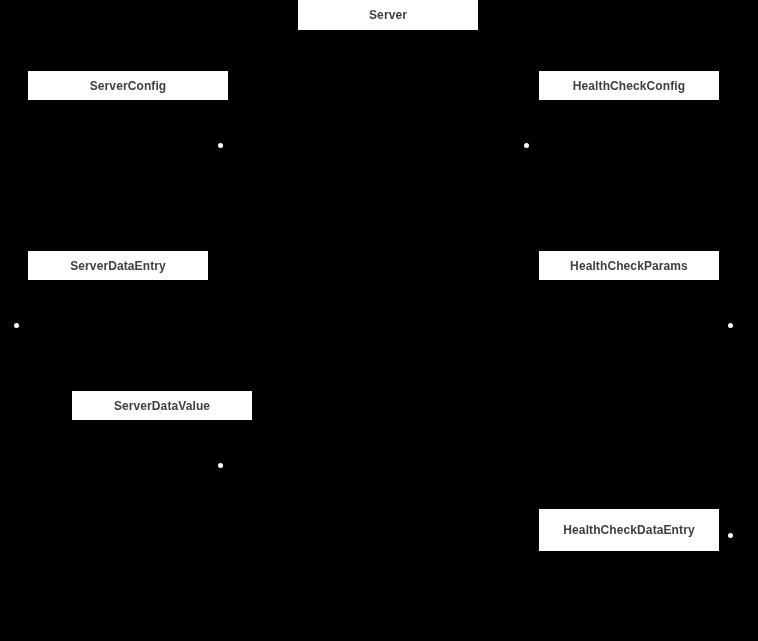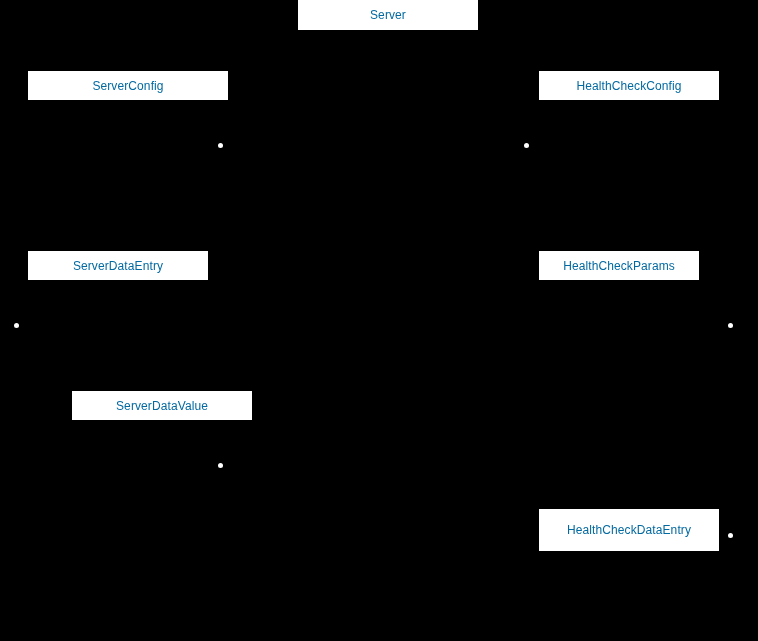--- a/index.html
+++ b/index.html
@@ -21,26 +21,26 @@
     left: 0;
     top: 0;
     width: 758px;
     height: 641px;
     pointer-events: none;
   }
   .node {
     position: absolute;
     box-sizing: border-box;
     background: #ffffff;
-    color: #0369a1;
+    color: #404040;
     display: flex;
     align-items: center;
     justify-content: center;
     font-size: 12px;
-    font-weight: normal;
+    font-weight: bold;
     letter-spacing: 0.1px;
     line-height: 1;
     white-space: nowrap;
     user-select: none;
   }
   .node-label {
     display: block;
   }
   .edge-marker {
     position: absolute;
@@ -76,21 +76,21 @@
   </div>
 
   <div class="node" style="left:28px; top:251px; width:180px; height:29px;">
     <span class="node-label">ServerDataEntry</span>
   </div>
 
   <div class="node" style="left:539px; top:71px; width:180px; height:29px;">
     <span class="node-label">HealthCheckConfig</span>
   </div>
 
-  <div class="node" style="left:539px; top:251px; width:160px; height:29px;justify-content:center;">
+  <div class="node" style="left:539px; top:251px; width:180px; height:29px;justify-content:center;">
     <span class="node-label">HealthCheckParams</span>
   </div>
 
   <div class="node" style="left:28px; top:391px; width:180px; height:29px;margin-left:44px;">
     <span class="node-label">ServerDataValue</span>
   </div>
 
   <div class="node" style="left:539px; top:461px; width:180px; height:42px;margin-top:48px;">
     <span class="node-label">HealthCheckDataEntry</span>
   </div>

